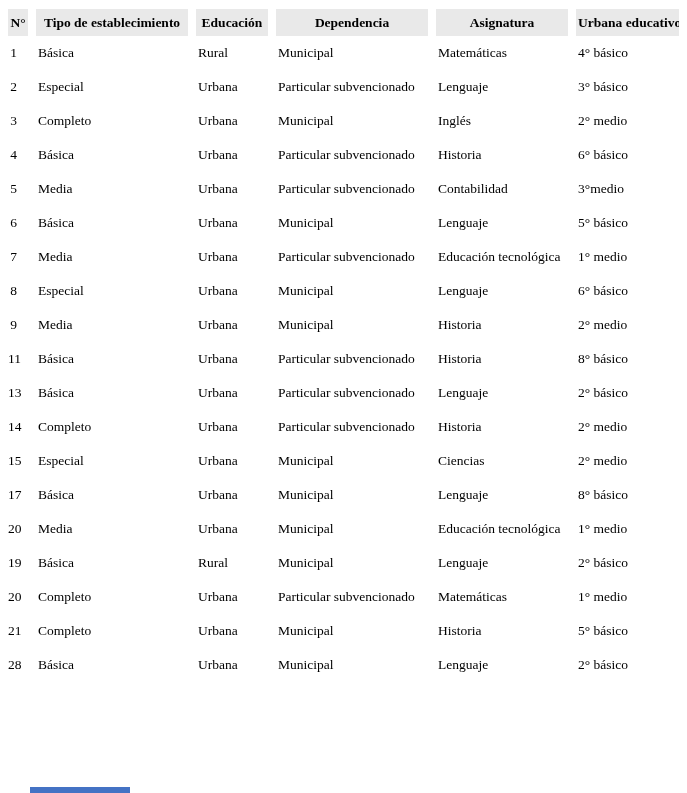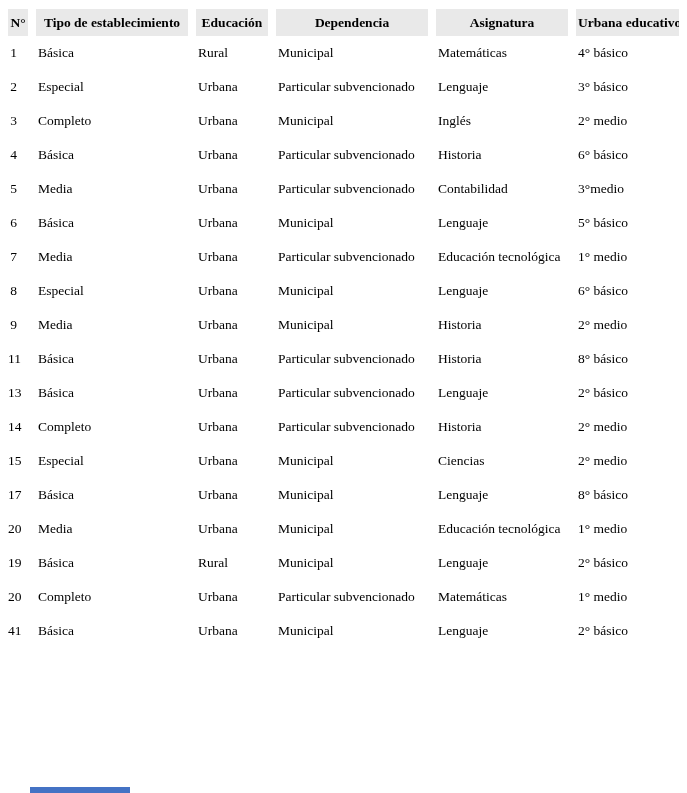--- a/index.html
+++ b/index.html
@@ -209,21 +209,29 @@
         </tr>
         <tr>
           <td>20</td>
           <td>Completo</td>
           <td>Urbana</td>
           <td>Particular subvencionado</td>
           <td>Matemáticas</td>
           <td>1° medio</td>
         </tr>
         <tr>
-          <td>41</td>
+          <td>21</td>
+          <td>Completo</td>
+          <td>Urbana</td>
+          <td>Municipal</td>
+          <td>Historia</td>
+          <td>5° básico</td>
+        </tr>
+        <tr>
+          <td>28</td>
           <td>Básica</td>
           <td>Urbana</td>
           <td>Municipal</td>
           <td>Lenguaje</td>
           <td>2° básico</td>
         </tr>
       </tbody>
   </table>
   <div class="bottom-bar"></div>
 </div>

